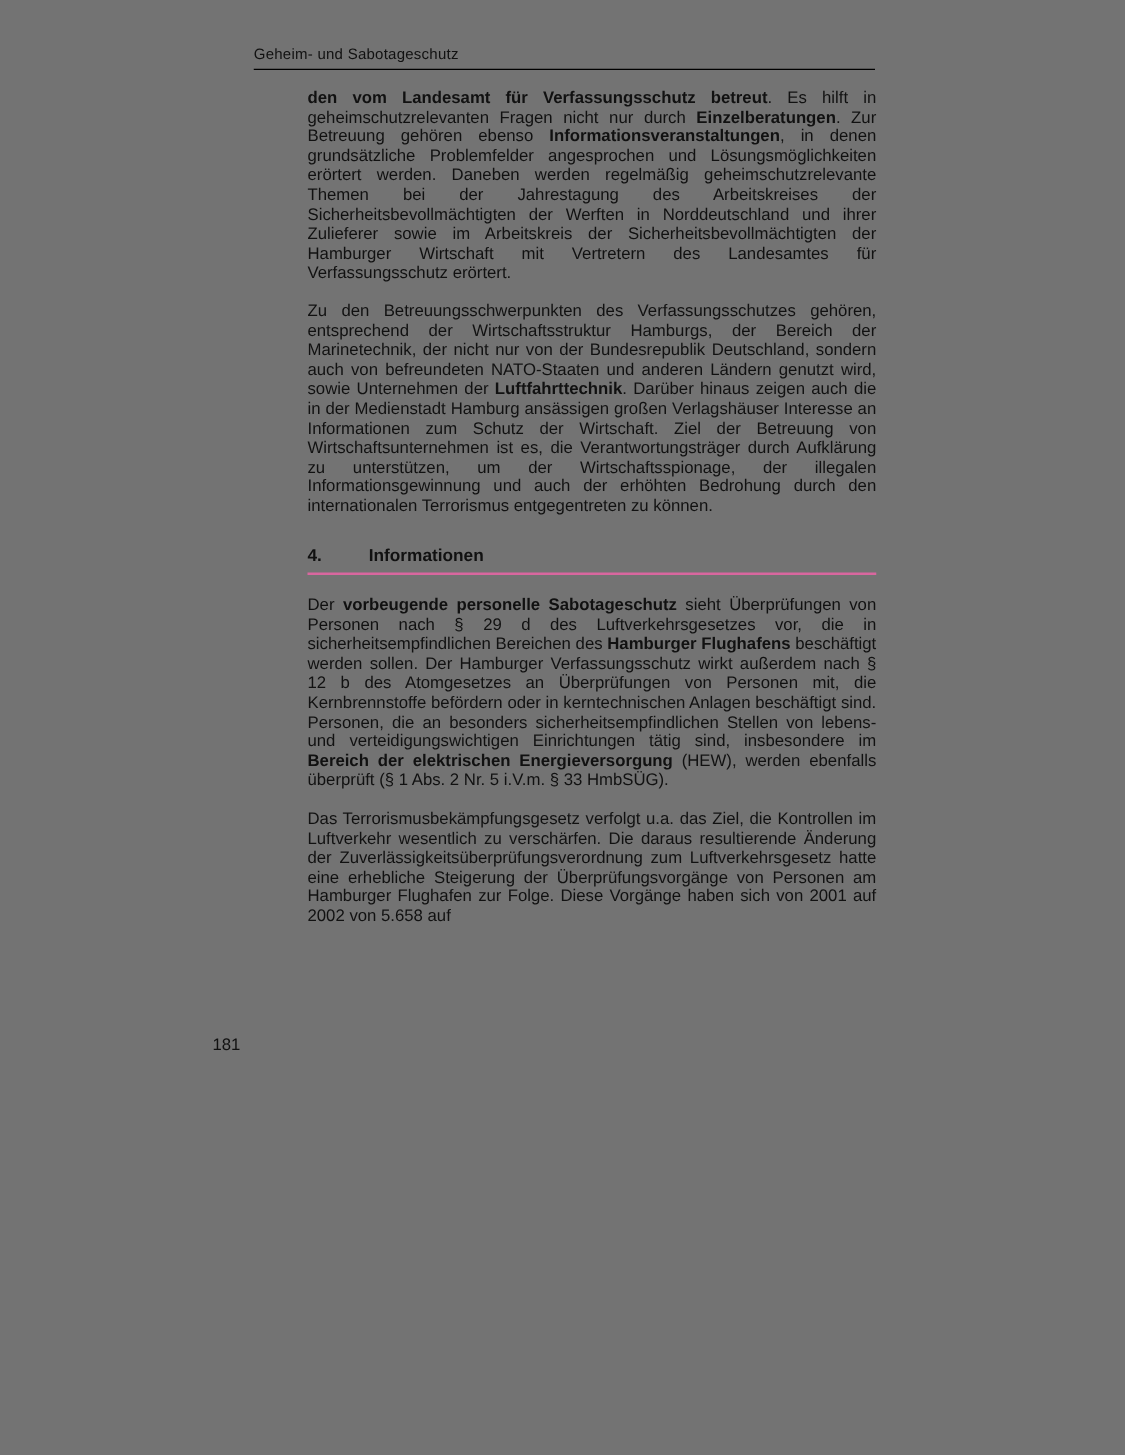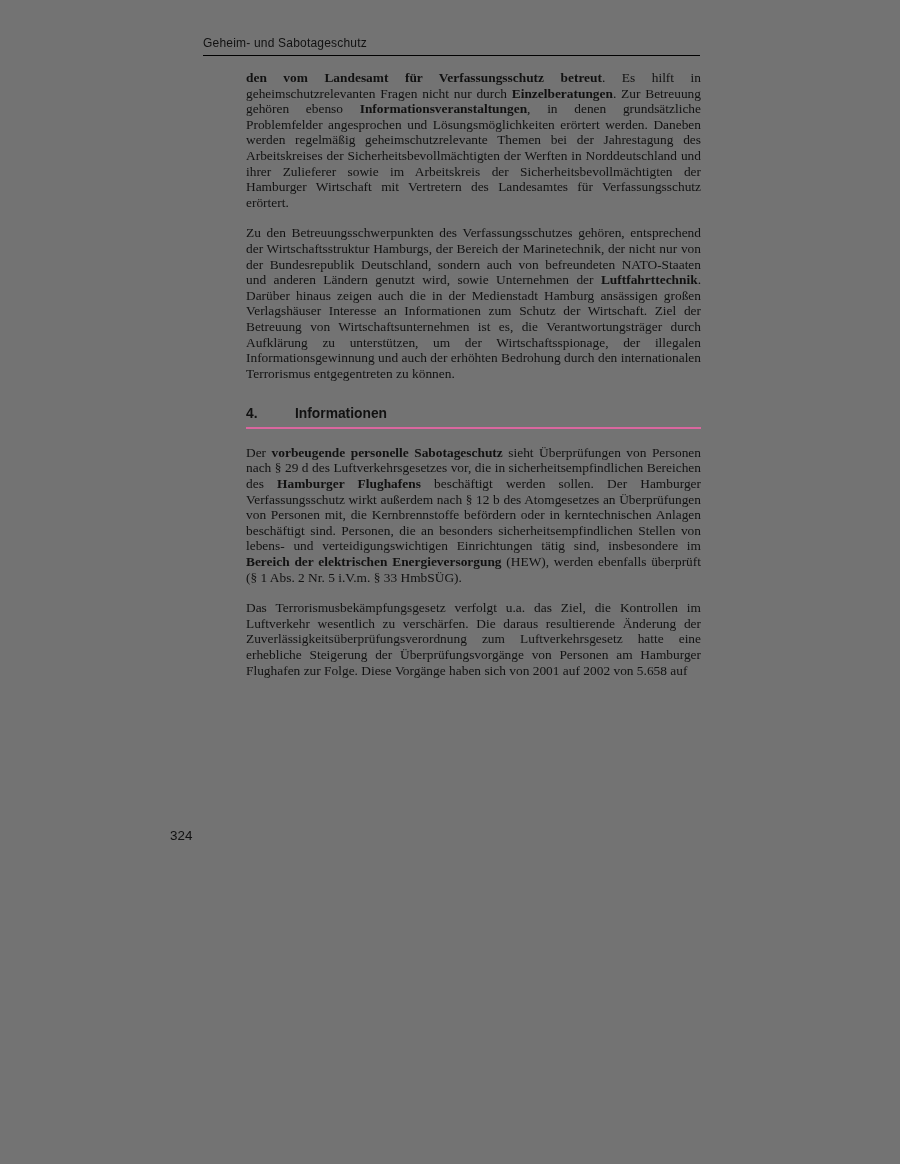--- a/index.html
+++ b/index.html
@@ -32,21 +32,20 @@
     top: 70px;
     width: 455px;
     font-size: 13.4px;
     line-height: 15.6px;
     text-align: justify;
     hyphens: auto;
     -webkit-hyphens: auto;
   }
   .body-paragraph {
     margin: 0 0 15px 0;
-    font-family: Liberation Serif, serif;
   }
   .body-paragraph strong {
     font-weight: bold;
   }
   .section-heading {
     display: flex;
     align-items: baseline;
     font-weight: bold;
     font-size: 13.8px;
     margin-top: 25px;
@@ -76,15 +75,15 @@
       <p class="body-paragraph"><strong>den vom Landesamt für Verfassungsschutz betreut</strong><span>. Es hilft in geheimschutzrelevanten Fragen nicht nur durch </span><strong>Einzelberatungen</strong><span>. Zur Betreuung gehören ebenso </span><strong>Informationsveranstaltungen</strong><span>, in denen grundsätzliche Problemfelder angesprochen und Lösungsmöglichkeiten erörtert werden. Daneben werden regelmäßig geheimschutzrelevante Themen bei der Jahrestagung des Arbeitskreises der Sicherheitsbevollmächtigten der Werften in Norddeutschland und ihrer Zulieferer sowie im Arbeitskreis der Sicherheitsbevollmächtigten der Hamburger Wirtschaft mit Vertretern des Landesamtes für Verfassungsschutz erörtert.</span></p>
       <p class="body-paragraph"><span>Zu den Betreuungsschwerpunkten des Verfassungsschutzes gehören, entsprechend der Wirtschaftsstruktur Hamburgs, der Bereich der Marinetechnik, der nicht nur von der Bundesrepublik Deutschland, sondern auch von befreundeten NATO-Staaten und anderen Ländern genutzt wird, sowie Unternehmen der </span><strong>Luftfahrttechnik</strong><span>. Darüber hinaus zeigen auch die in der Medienstadt Hamburg ansässigen großen Verlagshäuser Interesse an Informationen zum Schutz der Wirtschaft. Ziel der Betreuung von Wirtschaftsunternehmen ist es, die Verantwortungsträger durch Aufklärung zu unterstützen, um der Wirtschaftsspionage, der illegalen Informationsgewinnung und auch der erhöhten Bedrohung durch den internationalen Terrorismus entgegentreten zu können.</span></p>
       <div class="section-heading" style="border-bottom-color: rgb(217, 103, 159);">
         <span class="heading-number">4.</span>
         <span class="heading-title">Informationen</span>
       </div>
       <p class="body-paragraph"><span>Der </span><strong>vorbeugende personelle Sabotageschutz</strong><span> sieht Überprüfungen von Personen nach § 29 d des Luftverkehrsgesetzes vor, die in sicherheitsempfindlichen Bereichen des </span><strong>Hamburger Flughafens</strong><span> beschäftigt werden sollen. Der Hamburger Verfassungsschutz wirkt außerdem nach § 12 b des Atomgesetzes an Überprüfungen von Personen mit, die Kernbrennstoffe befördern oder in kerntechnischen Anlagen beschäftigt sind. Personen, die an besonders sicherheitsempfindlichen Stellen von lebens- und verteidigungswichtigen Einrichtungen tätig sind, insbesondere im </span><strong>Bereich der elektrischen Energieversorgung</strong><span> (HEW), werden ebenfalls überprüft (§ 1 Abs. 2 Nr. 5 i.V.m. § 33 HmbSÜG).</span></p>
       <p class="body-paragraph"><span>Das Terrorismusbekämpfungsgesetz verfolgt u.a. das Ziel, die Kontrollen im Luftverkehr wesentlich zu verschärfen. Die daraus resultierende Änderung der Zuverlässigkeitsüberprüfungsverordnung zum Luftverkehrsgesetz hatte eine erhebliche Steigerung der Überprüfungsvorgänge von Personen am Hamburger Flughafen zur Folge. Diese Vorgänge haben sich von 2001 auf 2002 von 5.658 auf</span></p>
     </div>
 
-  <div class="page-number">324</div>
+  <div class="page-number">181</div>
 
 </div>
 
 </body></html>

